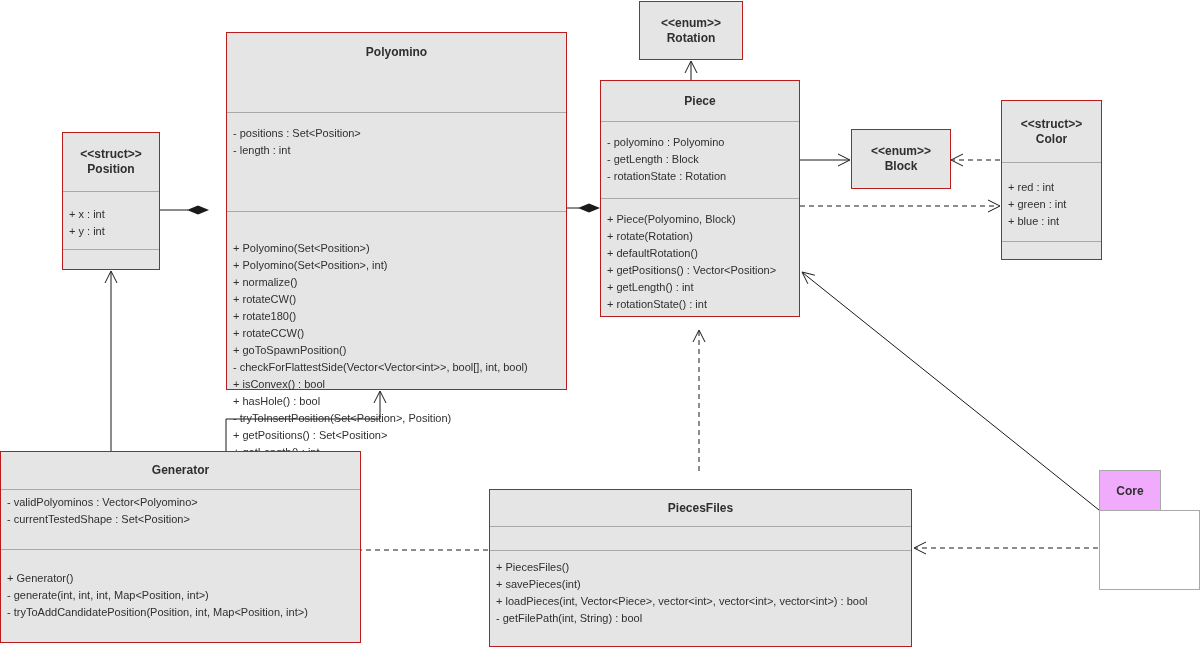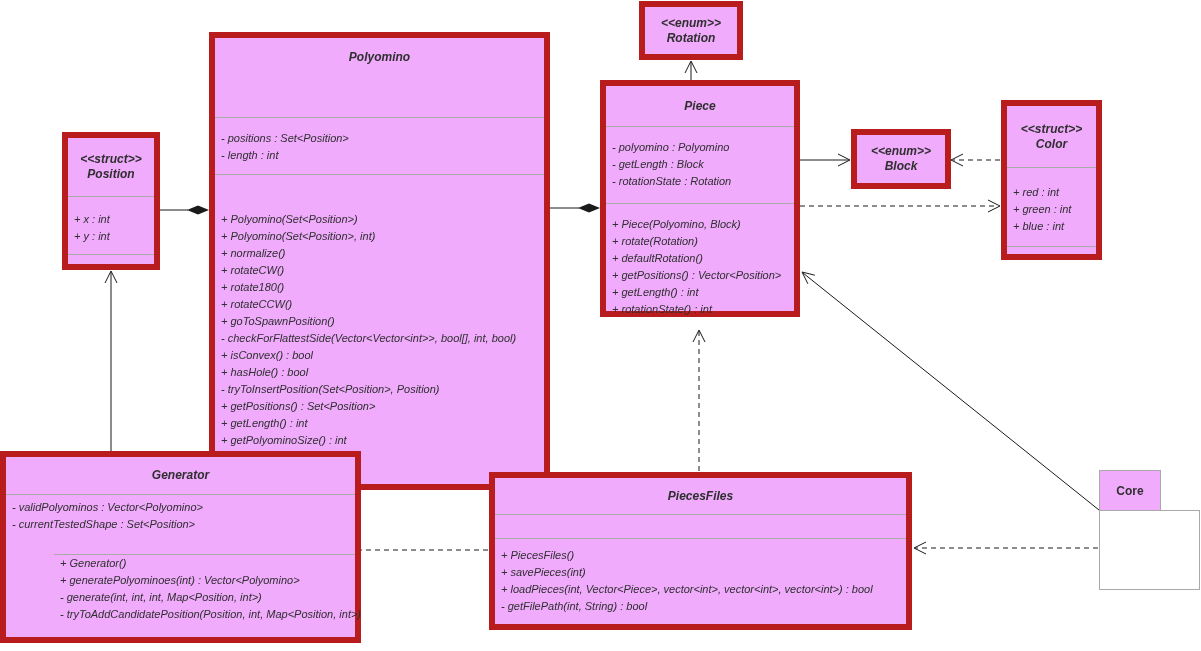--- a/index.html
+++ b/index.html
@@ -7,24 +7,24 @@
     position:relative;
     width:1201px;height:651px;
     background:#ffffff;
     font-family:"Liberation Sans",sans-serif;
     color:#2f2f2f;
     overflow:hidden;
   }
   .edges{position:absolute;left:0;top:0;width:1201px;height:651px;pointer-events:none;}
   .uml-class{
     position:absolute;
-    background:#f0abfc;
-    border:6px solid #b91c1c;
+    background:#e5e5e5;
+    border:1px solid #b91c1c;
     box-sizing:border-box;
-    display:flex;flex-direction:column;font-style:italic;
+    display:flex;flex-direction:column;
   }
   .uml-title{
     display:flex;flex-direction:column;align-items:center;justify-content:center;
     font-weight:bold;font-size:12px;line-height:15px;
     flex:0 0 auto;
   }
   .compartment{border-top:1px solid #a9a9a9;box-sizing:border-box;font-size:11px;flex:0 0 auto;}
   .compartment.grow{flex:1 1 auto;}
   .row{height:17px;line-height:17px;white-space:nowrap;padding-left:6px;}
   .pkg-tab{
@@ -94,29 +94,29 @@
       <line x1="1098" y1="548" x2="915" y2="548" stroke-dasharray="5,4"></line>
       <polyline points="926,542 914,548 926,554"></polyline>
     </g>
 
     <g>
       <line x1="1099" y1="510" x2="803" y2="273"></line>
       <polyline points="814.8,275.2 802,272 807.9,283.8"></polyline>
     </g>
   </svg>
 
-  <div class="uml-class" style="left:209px;top:32px;width:341px;height:458px;">
+  <div class="uml-class" style="left:226px;top:32px;width:341px;height:358px;">
     <div class="uml-title" style="height:39px;">
       <span>Polyomino</span>
     </div>
     <div class="compartment" style="height:57px;padding-top:12px;margin-top:40px;">
       <div class="row">- positions : Set&lt;Position&gt;</div>
       <div class="row">- length : int</div>
     </div>
-    <div class="compartment grow" style="padding-top:36px;">
+    <div class="compartment grow" style="padding-top:28px;margin-top:42px;">
       <div class="row">+ Polyomino(Set&lt;Position&gt;)</div>
       <div class="row">+ Polyomino(Set&lt;Position&gt;, int)</div>
       <div class="row">+ normalize()</div>
       <div class="row">+ rotateCW()</div>
       <div class="row">+ rotate180()</div>
       <div class="row">+ rotateCCW()</div>
       <div class="row">+ goToSpawnPosition()</div>
       <div class="row">- checkForFlattestSide(Vector&lt;Vector&lt;int&gt;&gt;, bool[], int, bool)</div>
       <div class="row">+ isConvex() : bool</div>
       <div class="row">+ hasHole() : bool</div>
@@ -186,29 +186,28 @@
   </div>
 
   <div class="uml-class" style="left:0px;top:451px;width:361px;height:192px;">
     <div class="uml-title" style="height:37px;">
       <span>Generator</span>
     </div>
     <div class="compartment" style="height:60px;padding-top:4px;">
       <div class="row">- validPolyominos : Vector&lt;Polyomino&gt;</div>
       <div class="row">- currentTestedShape : Set&lt;Position&gt;</div>
     </div>
-    <div class="compartment grow" style="margin-left:48px;">
+    <div class="compartment grow" style="padding-top:20px;">
       <div class="row">+ Generator()</div>
-      <div class="row">+ generatePolyominoes(int) : Vector&lt;Polyomino&gt;</div>
       <div class="row">- generate(int, int, int, Map&lt;Position, int&gt;)</div>
       <div class="row">- tryToAddCandidatePosition(Position, int, Map&lt;Position, int&gt;)</div>
     </div>
   </div>
 
-  <div class="uml-class" style="left:489px;top:472px;width:423px;height:158px;">
+  <div class="uml-class" style="left:489px;top:489px;width:423px;height:158px;">
     <div class="uml-title" style="height:36px;">
       <span>PiecesFiles</span>
     </div>
     <div class="compartment" style="height:24px;"></div>
     <div class="compartment grow" style="padding-top:8px;">
       <div class="row">+ PiecesFiles()</div>
       <div class="row">+ savePieces(int)</div>
       <div class="row">+ loadPieces(int, Vector&lt;Piece&gt;, vector&lt;int&gt;, vector&lt;int&gt;, vector&lt;int&gt;) : bool</div>
       <div class="row">- getFilePath(int, String) : bool</div>
     </div>

